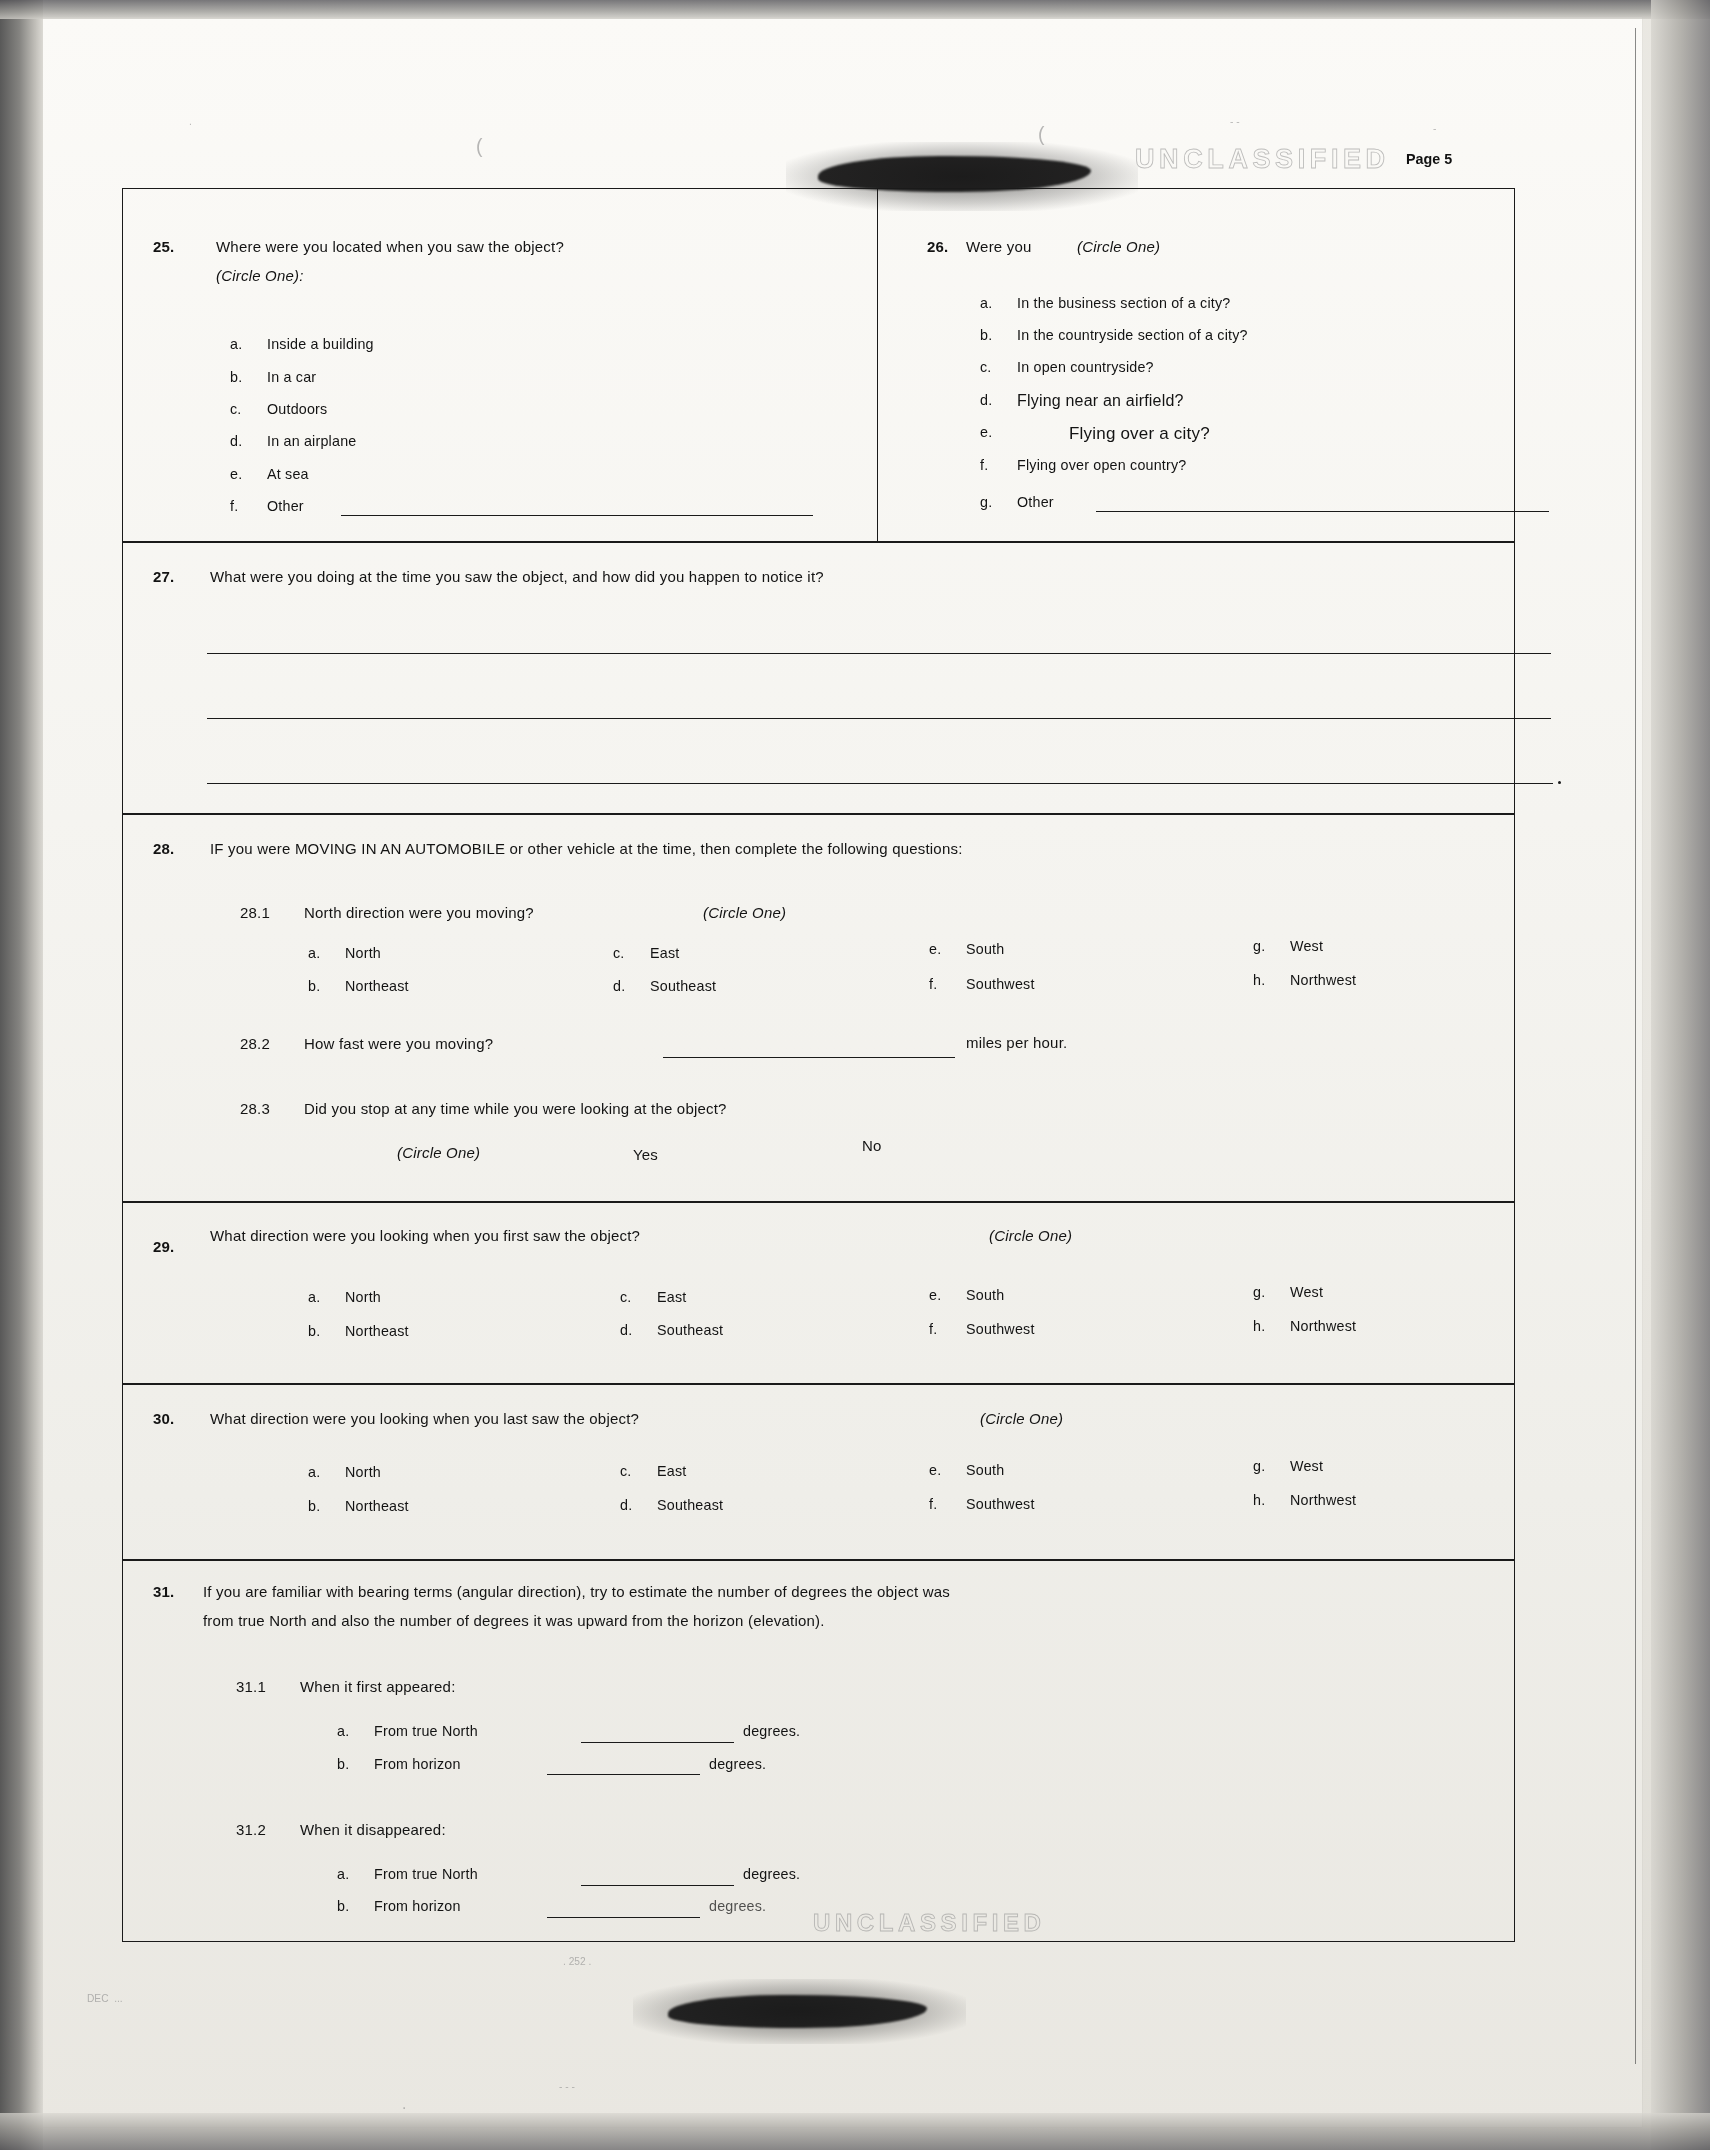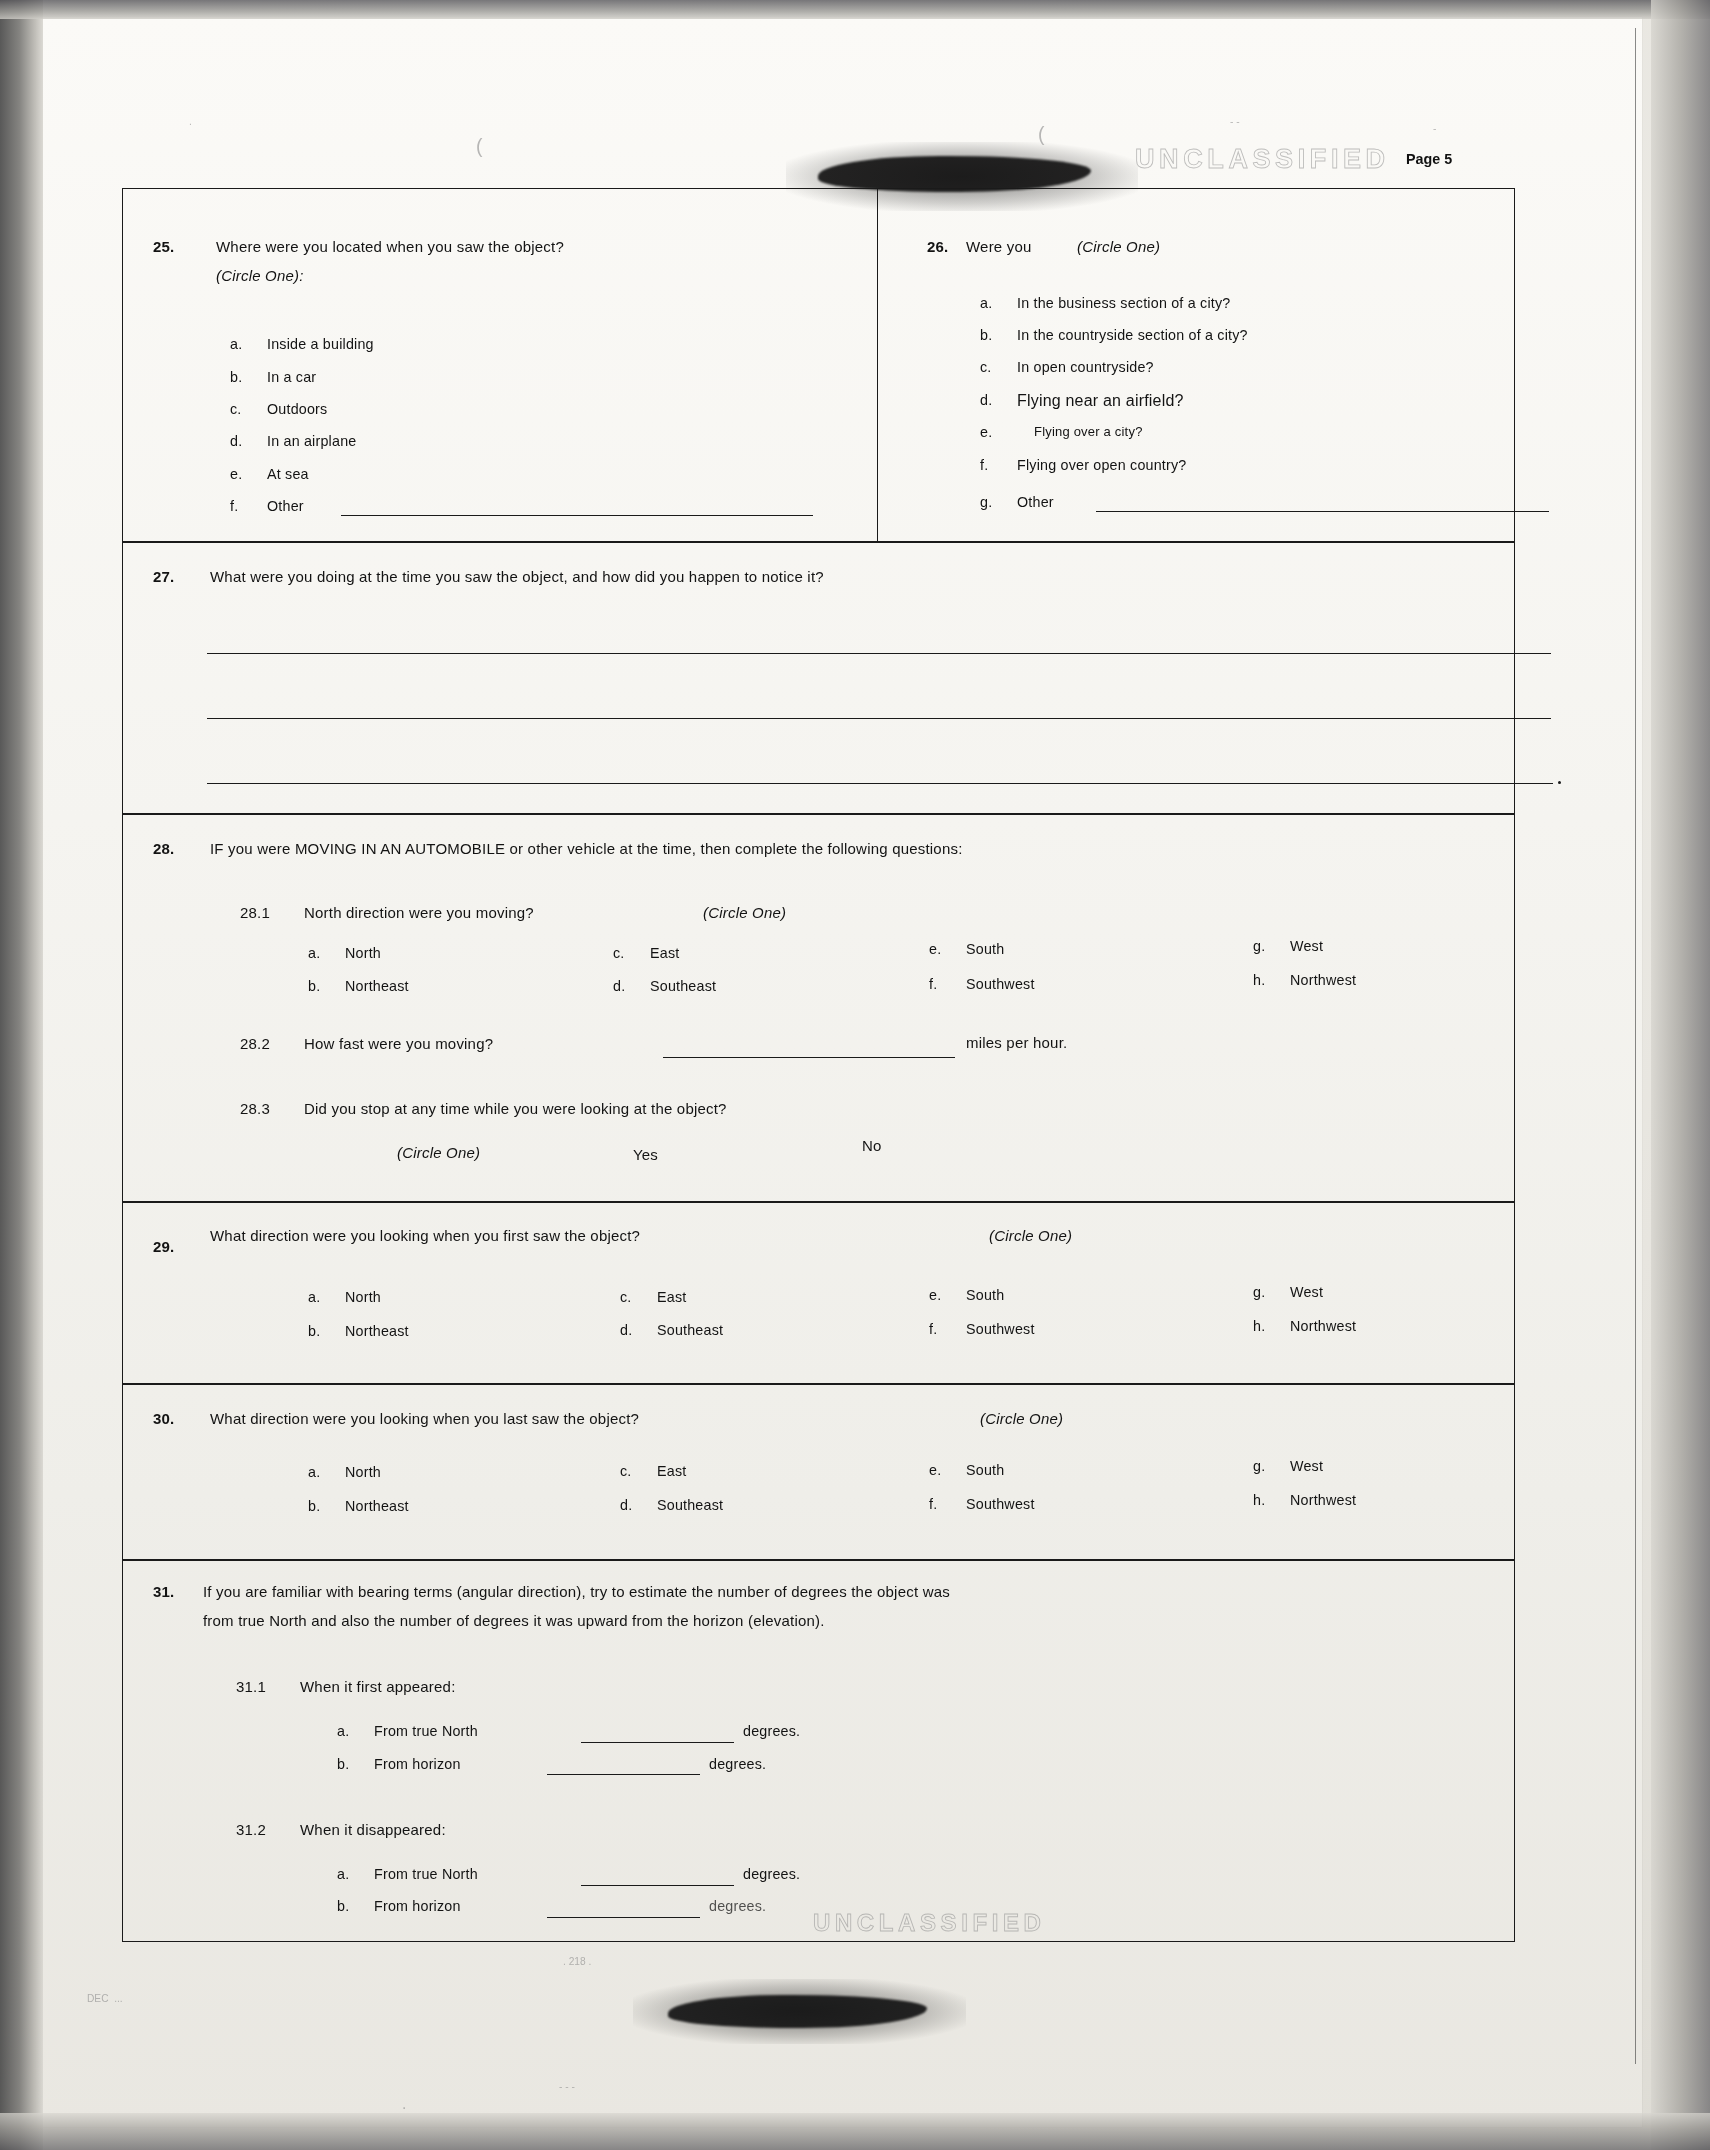--- a/index.html
+++ b/index.html
@@ -191,21 +191,21 @@
 
   <div class="t" style="left:944px; top:278px; font-size:14.3px;">a.</div>
   <div class="t" style="left:981px; top:278px; font-size:14.3px;">In the business section of a city?</div>
   <div class="t" style="left:944px; top:310px; font-size:14.3px;">b.</div>
   <div class="t" style="left:981px; top:310px; font-size:14.3px;">In the countryside section of a city?</div>
   <div class="t" style="left:944px; top:342px; font-size:14.3px;">c.</div>
   <div class="t" style="left:981px; top:342px; font-size:14.3px;">In open countryside?</div>
   <div class="t" style="left:944px; top:375px; font-size:14.3px;">d.</div>
   <div class="t" style="left:981px; top:375px; font-size:16px;">Flying near an airfield?</div>
   <div class="t" style="left:944px; top:407px; font-size:14.3px;">e.</div>
-  <div class="t" style="left:998px; top:407px; font-size:13px;">Flying over a city?</div>
+  <div class="t" style="left:1033px; top:407px; font-size:17px;">Flying over a city?</div>
   <div class="t" style="left:944px; top:440px; font-size:14.3px;">f.</div>
   <div class="t" style="left:981px; top:440px; font-size:14.3px;">Flying over open country?</div>
   <div class="t" style="left:944px; top:477px; font-size:14.3px;">g.</div>
   <div class="t" style="left:981px; top:477px; font-size:14.3px;">Other</div>
   <div class="blank" style="left:1060px; top:494px; width:453px;"></div>
 
   <div class="box" style="left:86px; top:525px; width:1393px; height:272px;"></div>
   <div class="t bold" style="left:117px; top:551px; font-size:15px;">27.</div>
   <div class="t" style="left:174px; top:551px; font-size:15px;">What were you doing at the time you saw the object, and how did you happen to notice it?</div>
   <div class="blank" style="left:171px; top:636px; width:1344px;"></div>
@@ -316,18 +316,18 @@
   <div class="blank" style="left:545px; top:1868px; width:153px;"></div>
   <div class="t" style="left:707px; top:1849px; font-size:14.3px;">degrees.</div>
   <div class="t" style="left:301px; top:1881px; font-size:14.3px;">b.</div>
   <div class="t" style="left:338px; top:1881px; font-size:14.3px;">From horizon</div>
   <div class="blank" style="left:511px; top:1900px; width:153px;"></div>
   <div class="t" style="left:673px; top:1881px; font-size:14.3px; opacity:.72;">degrees.</div>
 
   <div class="stamp stamp-outline" style="left:777px; top:1892px; font-size:24px;">UNCLASSIFIED</div>
   <div class="redaction" style="left:632px; top:1978px; width:259px; height:33px;"></div>
   <div class="smudge" style="left:597px; top:1962px; width:333px; height:65px;"></div>
-  <div class="faint" style="left:527px; top:1939px;">. 218 .</div>
+  <div class="faint" style="left:527px; top:1939px;">. 252 .</div>
   <div class="faint" style="left:51px; top:1976px;">DEC  ...</div>
   <div class="faint" style="left:523px; top:2064px;">- - -</div>
   <div class="faint" style="left:366px; top:2078px; font-size:15.7px;">.</div>
 </div>
 
 
 </body></html>

